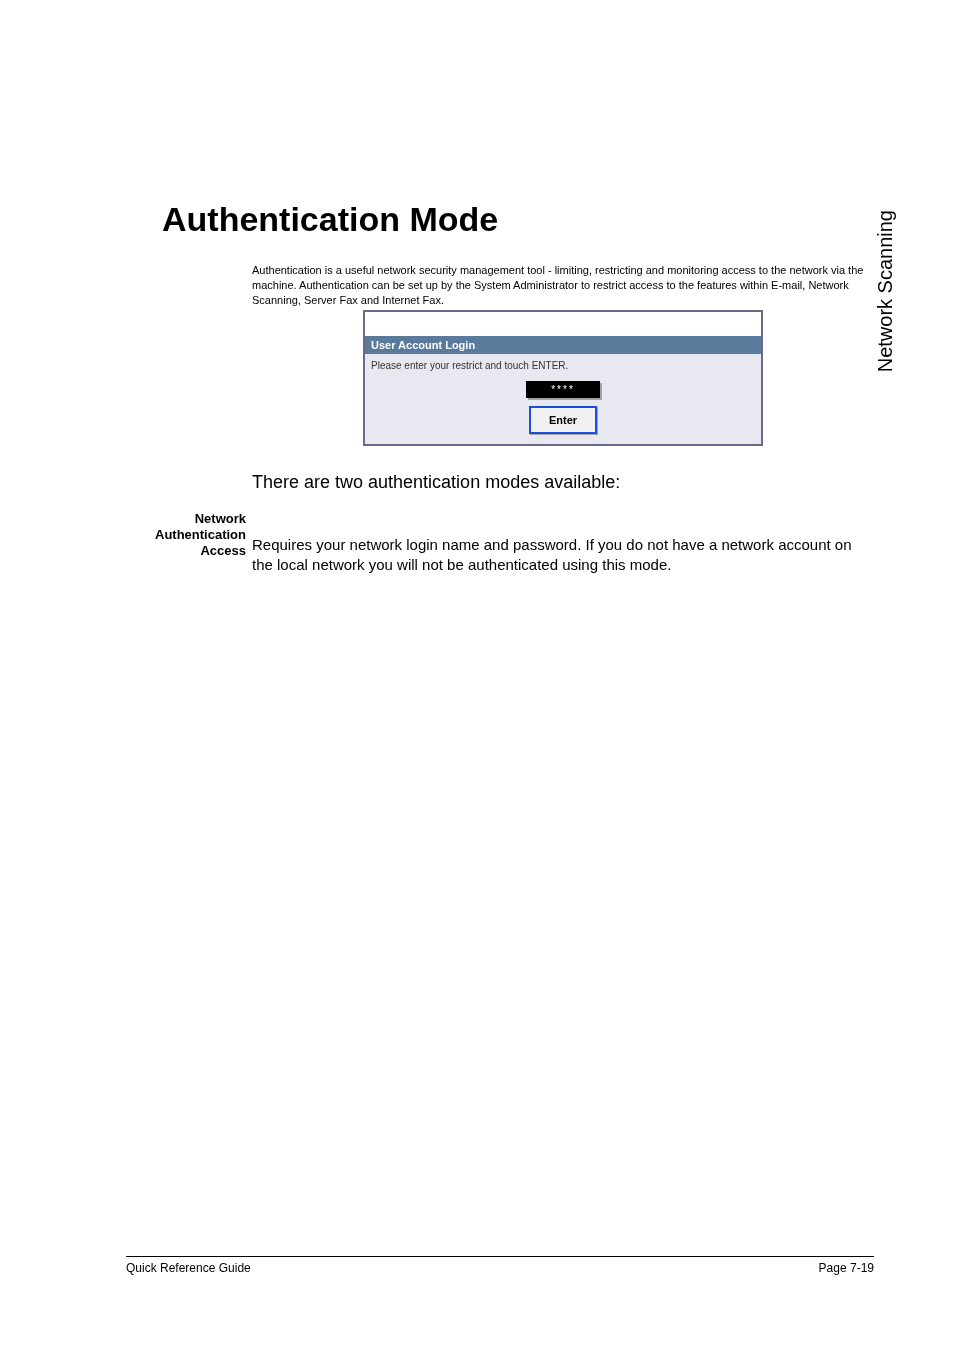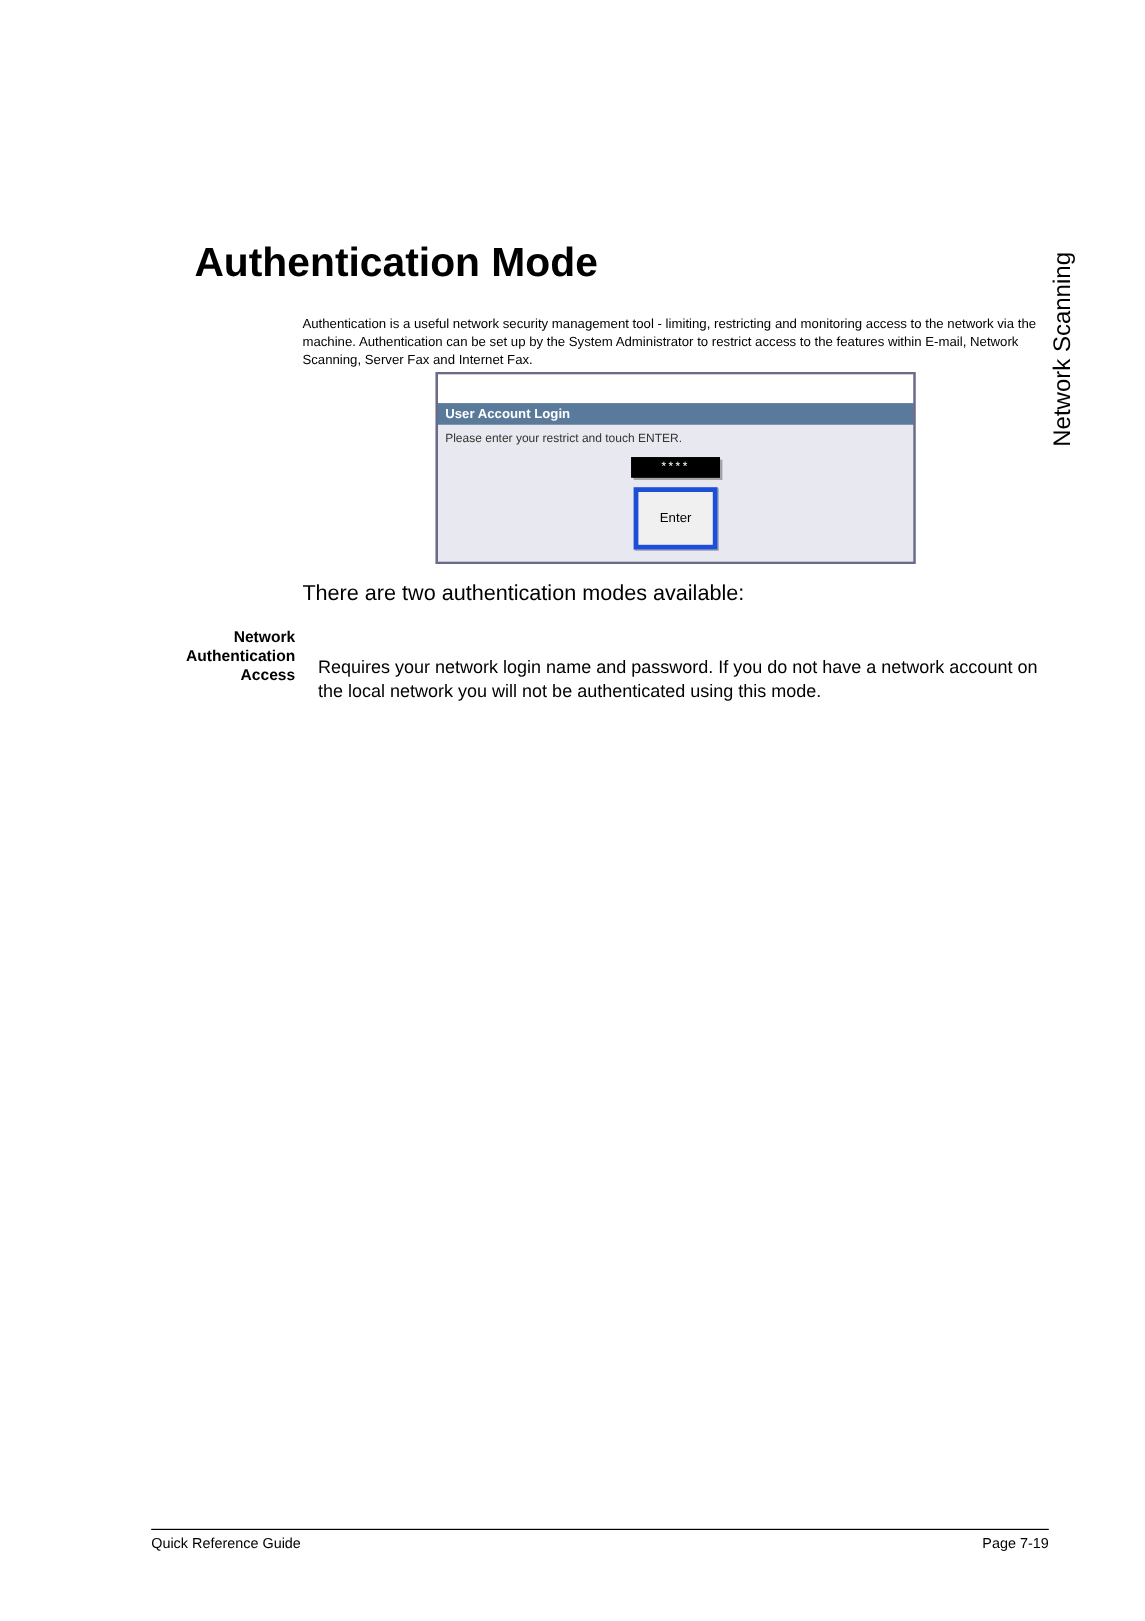--- a/index.html
+++ b/index.html
@@ -2,35 +2,35 @@
 <html><head>
 <meta charset="utf-8">
 <style>
   * { box-sizing: border-box; margin: 0; padding: 0; }
   html, body { width: 954px; height: 1351px; background: #fff; font-family: Arial, Helvetica, sans-serif; color: #000; }
   .page { position: relative; width: 954px; height: 1351px; padding: 200px 80px 60px 126px; }
   .side-label { position: absolute; right: 80px; top: 210px; transform: rotate(-90deg); transform-origin: right top; font-size: 20px; white-space: nowrap; }
   h1.title { font-size: 34px; font-weight: bold; margin-bottom: 24px; margin-left: 36px; }
   .intro-block { margin-left: 126px; margin-right: 0; }
   .intro { font-size: 11px; line-height: 1.35; margin-bottom: 2px; }
-  .screenshot { width: 400px; margin: 0 auto 14px auto; background: #a3a3a3; border: 2px solid #6a6a8a; }
+  .screenshot { width: 400px; margin: 0 auto 26px auto; background: #f0abfc; border: 2px solid #6a6a8a; }
   .ss-top { height: 24px; background: #fff; }
   .ss-bar { background: #5a7a9c; color: #fff; font-size: 11px; font-weight: bold; padding: 3px 6px; }
   .ss-body { background: #e8e8f0; padding: 6px 6px 10px 6px; }
   .ss-hint { font-size: 10px; color: #333; margin-bottom: 8px; }
   .ss-center { text-align: center; }
   .ss-pw { display: inline-block; background: #000; color: #fff; font-size: 10px; letter-spacing: 2px; padding: 2px 24px; border: 1px solid #000; margin-bottom: 8px; box-shadow: 2px 2px 0 rgba(0,0,0,0.3); }
-  .ss-enter { display: inline-block; background: #f0f0f0; border: 4px solid #1d4ed8; font-size: 11px; font-weight: normal; padding: 16px 18px; box-shadow: 1px 1px 0 rgba(0,0,0,0.3); }
+  .ss-enter { display: inline-block; background: #f0f0f0; border: 2px solid #1d4ed8; font-size: 11px; font-weight: bold; padding: 6px 18px; box-shadow: 1px 1px 0 rgba(0,0,0,0.3); }
   .subtext { font-size: 18px; margin-bottom: 18px; }
-  .entry { display: flex; margin-bottom: 14px; gap: 13px; }
+  .entry { display: flex; margin-bottom: 14px; }
   .entry-label { width: 126px; text-align: right; font-size: 13px; font-weight: bold; line-height: 1.25; padding-right: 6px; flex-shrink: 0; }
   .entry-body { font-size: 15px; line-height: 1.35; flex: 1; margin-top: 24px; }
   .entry-body p { margin-bottom: 6px; }
   .entry-body em { font-style: italic; }
-  .footer { position: absolute; left: 126px; right: 80px; bottom: 58px; border-top: 1px solid #000; padding-top: 4px; display: flex; justify-content: space-between; font-size: 12px; }
+  .footer { position: absolute; left: 126px; right: 80px; bottom: 76px; border-top: 1px solid #000; padding-top: 4px; display: flex; justify-content: space-between; font-size: 12px; }
 </style>
 </head>
 <body>
 
 <div class="page">
 
   <div class="side-label">Network Scanning</div>
 
   <h1 class="title">Authentication Mode</h1>
 

